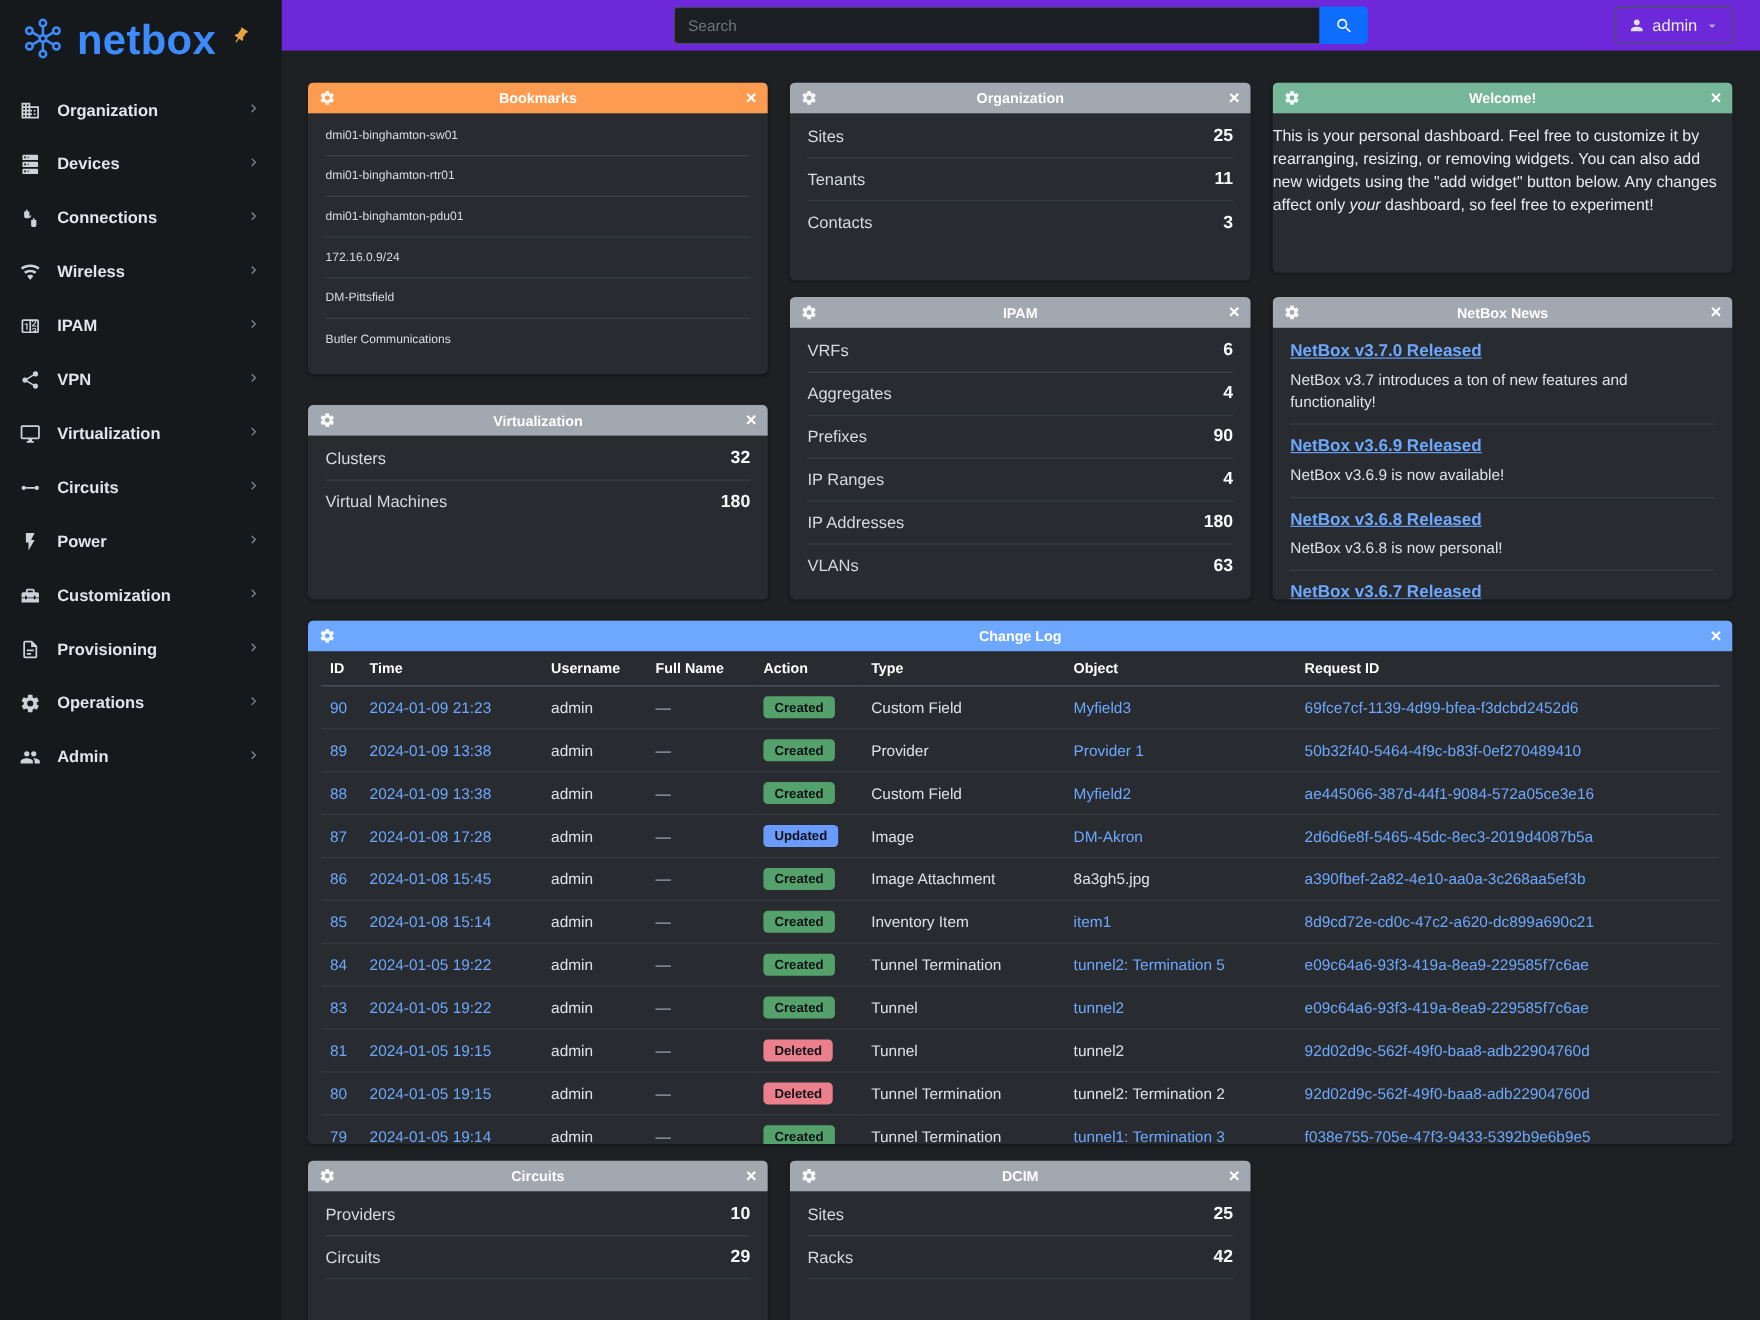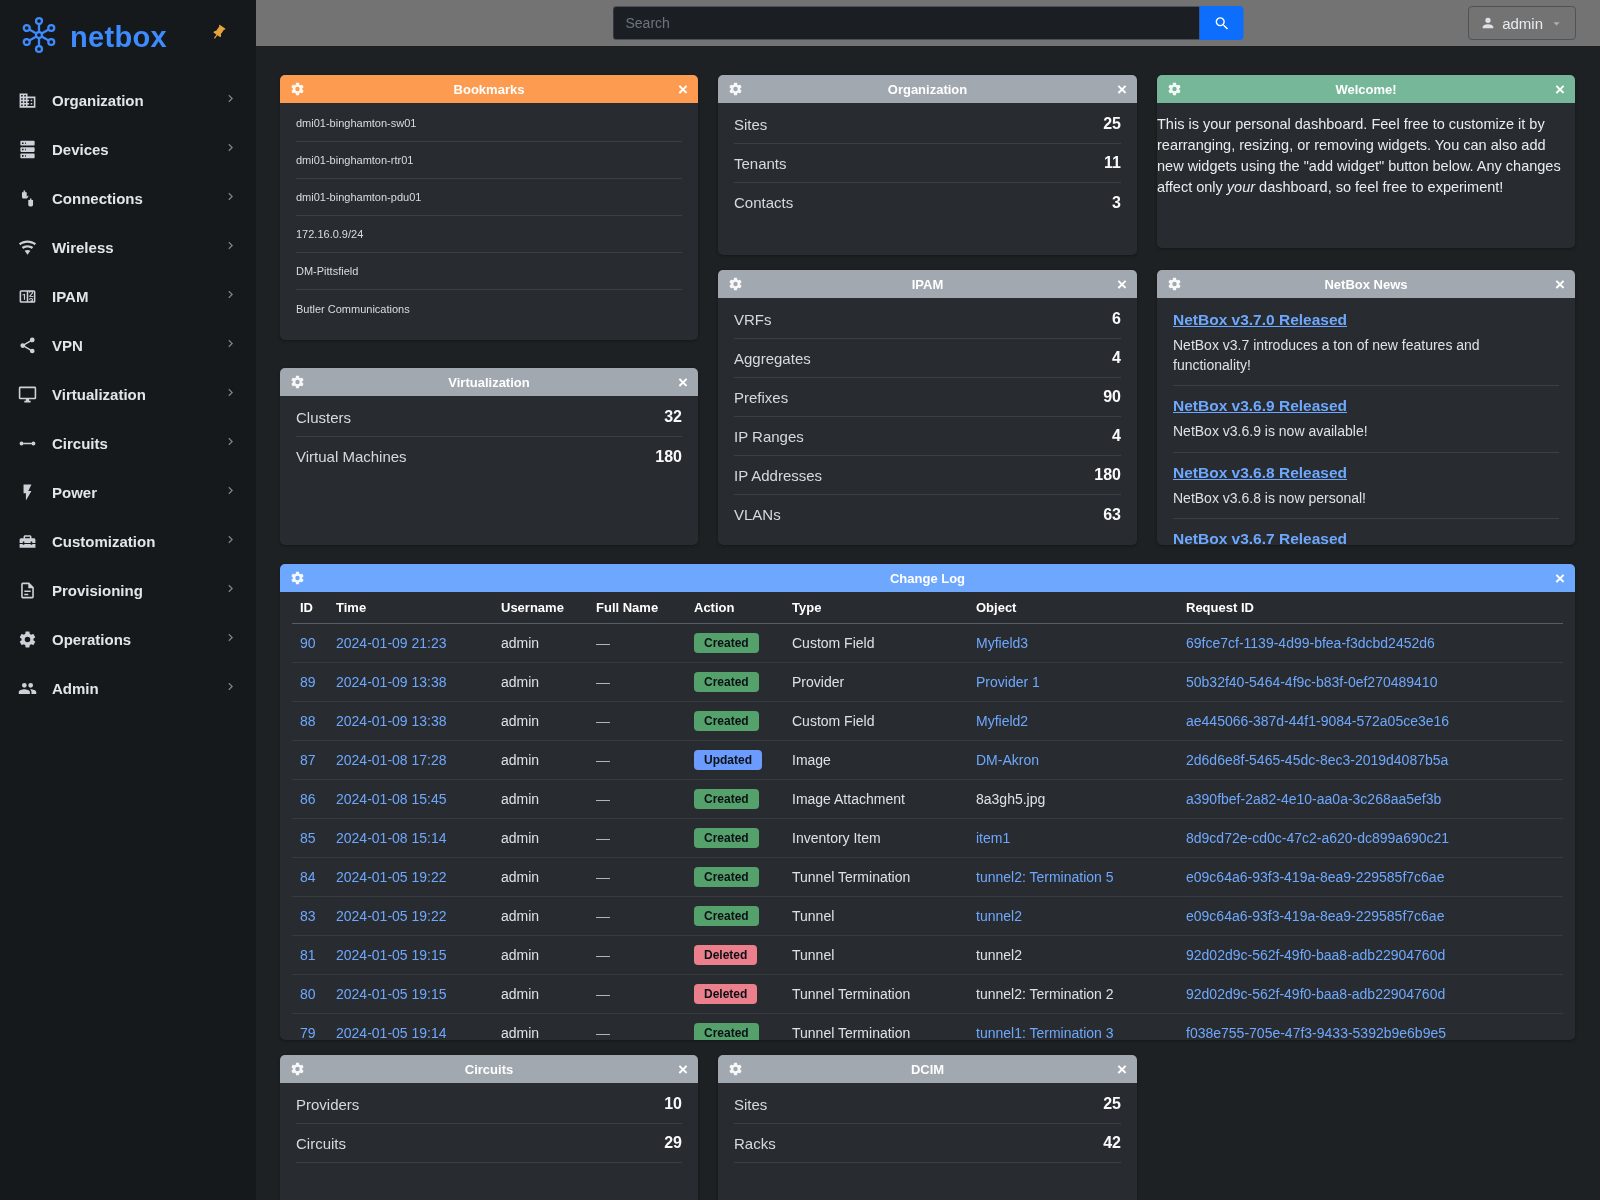--- a/index.html
+++ b/index.html
@@ -7,30 +7,30 @@
   body {
     background:#1e2124;
     font-family:"Liberation Sans", sans-serif;
     color:#dee2e6;
     position:relative;
   }
   
   .sidebar { position:absolute; left:0; top:0; width:256px; height:1200px; background:#16191c; z-index:5; }
   .brand { display:flex; align-items:center; gap:10px; padding:14px 16px 10px 18px; position:relative; height:70px; }
   .brand-logo svg { width:42px; height:42px; }
-  .brand-name { font-size:29px; font-weight:700; color:#3d8bfd; letter-spacing:.3px; }
+  .brand-name { font-size:38px; font-weight:700; color:#3d8bfd; letter-spacing:.3px; }
   .pin-btn { position:absolute; right:28px; top:24px; width:18px; height:18px; cursor:pointer; }
   .pin-btn svg { width:17px; height:17px; fill:#e8a33d; transform:rotate(35deg); }
   .nav { margin-top:6px; }
   .nav-item { display:flex; align-items:center; gap:15px; height:49px; padding:0 18px; cursor:pointer; }
   .nav-item > svg { width:19px; height:19px; fill:#ccd2d8; flex:0 0 auto; }
   .nav-label { font-size:15px; font-weight:600; color:#e2e6ea; flex:1; }
   .chev svg { width:15px; height:15px; fill:#7c848c; }
   
-  .topbar { position:absolute; left:256px; top:0; right:0; height:46px; background:#737373; }
+  .topbar { position:absolute; left:256px; top:0; right:0; height:46px; background:#6d28d9; }
   .search-wrap { position:absolute; left:50%; transform:translateX(-50%); top:6px; display:flex; width:631px; height:34px; }
   .search-input { flex:1; background:#1b1f23; border:1px solid #495057; border-right:none; border-radius:4px 0 0 4px; color:#dee2e6; padding:0 12px; font-size:14px; font-family:"Liberation Sans",sans-serif; outline:none; }
   .search-input::placeholder { color:#6c757d; }
   .search-btn { width:44px; background:#0d6efd; border:none; border-radius:0 4px 4px 0; display:flex; align-items:center; justify-content:center; cursor:pointer; }
   .search-btn svg { width:17px; height:17px; fill:#fff; }
   .user-menu { position:absolute; right:24px; top:6px; height:34px; border:1px solid #4d5358; border-radius:4px; display:flex; align-items:center; padding:0 11px; gap:6px; color:#e9ecef; font-size:15px; cursor:pointer; }
   .user-menu svg.acct { width:16px; height:16px; fill:#dee2e6; }
   .user-menu svg.caret { width:15px; height:15px; fill:#aab1b7; }
   
   .main { position:absolute; left:256px; top:46px; right:0; bottom:0; }

